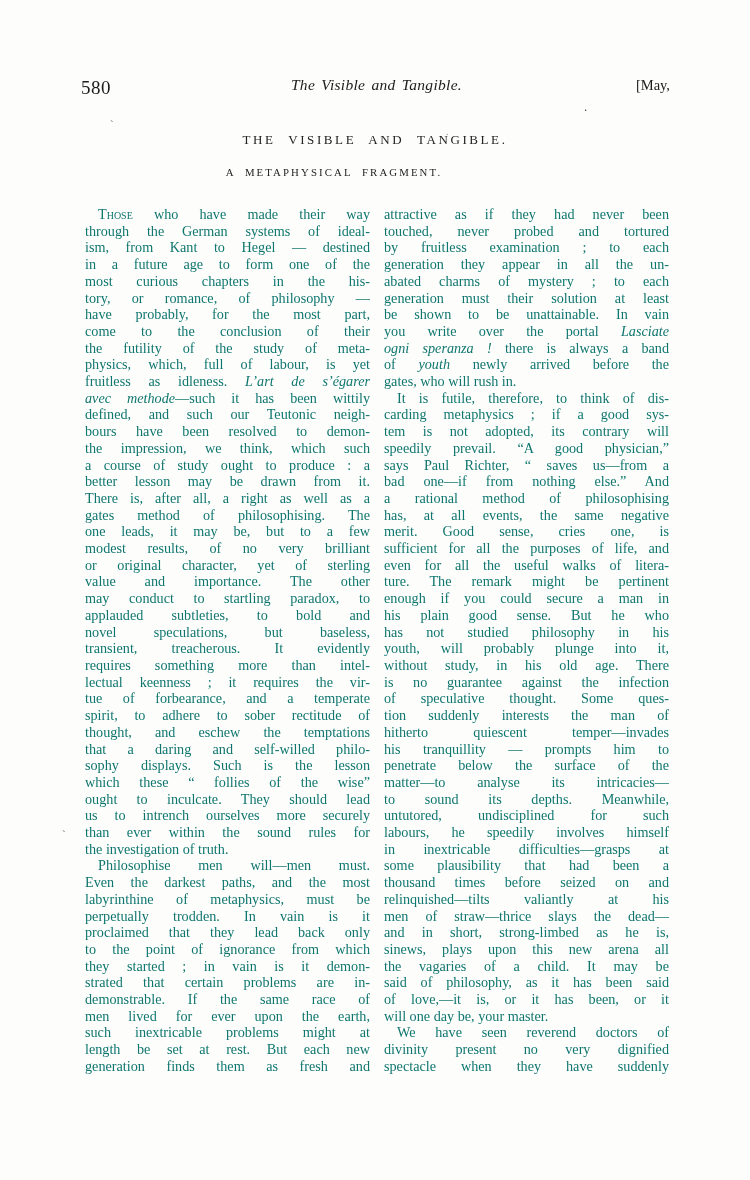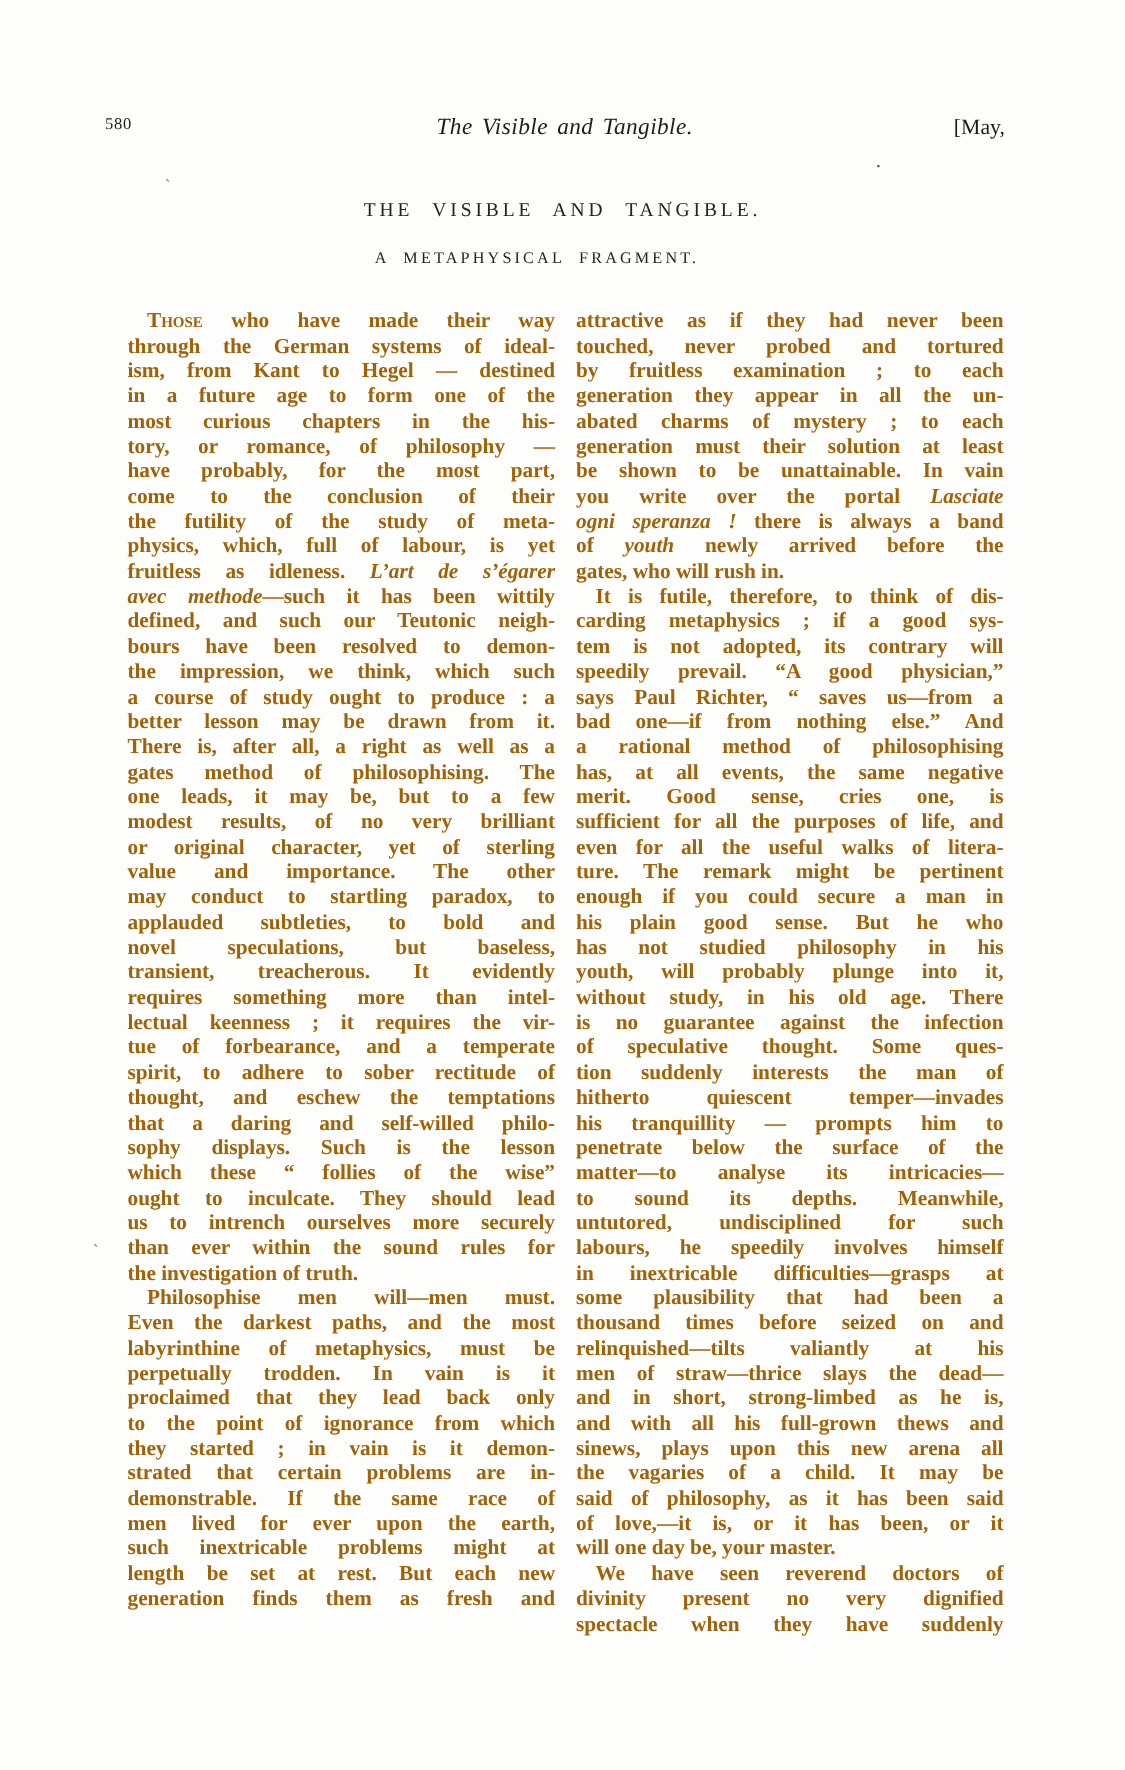--- a/index.html
+++ b/index.html
@@ -6,33 +6,33 @@
   body{
     width:750px;height:1180px;position:relative;
     background:#ffffff;
     font-family:"Liberation Serif", serif;
     color:#1d1c1a;
     -webkit-font-smoothing:antialiased;
   }
   .page{position:absolute;inset:0;background:#fdfdfc;overflow:hidden;}
 
   
-  .page-number{position:absolute;left:70px;top:77px;font-size:11px;letter-spacing:.5px;}
+  .page-number{position:absolute;left:81px;top:77px;font-size:19px;letter-spacing:.5px;}
   .running-title{position:absolute;left:85px;width:583px;top:76px;text-align:center;
     font-style:italic;font-size:15.5px;letter-spacing:.3px;word-spacing:2px;}
   .issue-label{position:absolute;right:80px;top:77px;font-size:14.5px;text-align:center;}
 
   
   .article-title{position:absolute;left:0;width:750px;top:132px;text-align:center;
     font-size:13px;letter-spacing:2.6px;word-spacing:7px;color:#232220;}
   .article-subtitle{position:absolute;left:0;width:668px;top:166px;text-align:center;
-    font-size:10.8px;letter-spacing:2.1px;word-spacing:5px;color:#242320;padding-left:24px;}
+    font-size:10.8px;letter-spacing:2.1px;word-spacing:5px;color:#242320;}
 
   
-  .col{position:absolute;top:206px;width:285px;font-size:14.2px;line-height:16.7px;color:#a16207;font-weight:bold;}
+  .col{position:absolute;top:206px;width:285px;font-size:14.2px;line-height:16.7px;color:#0f766e;}
   .col-left{left:85px;}
   .col-right{left:384px;}
   .para{margin:0;}
   .line{text-align:justify;text-align-last:justify;}
   .line.last{text-align-last:auto;}
   .line.indent{text-indent:13px;}
   .sc{font-variant:small-caps;}
   i{font-style:italic;}
 
   
@@ -153,21 +153,20 @@
         <div class="line">matter—to analyse its intricacies—</div>
         <div class="line">to sound its depths.  Meanwhile,</div>
         <div class="line">untutored, undisciplined for such</div>
         <div class="line">labours, he speedily involves himself</div>
         <div class="line">in inextricable difficulties—grasps at</div>
         <div class="line">some plausibility that had been a</div>
         <div class="line">thousand times before seized on and</div>
         <div class="line">relinquished—tilts valiantly at his</div>
         <div class="line">men of straw—thrice slays the dead—</div>
         <div class="line">and in short, strong-limbed as he is,</div>
-        <div class="line">and with all his full-grown thews and</div>
         <div class="line">sinews, plays upon this new arena all</div>
         <div class="line">the vagaries of a child.  It may be</div>
         <div class="line">said of philosophy, as it has been said</div>
         <div class="line">of love,—it is, or it has been, or it</div>
         <div class="line last">will one day be, your master.</div>
       </div>
       <div class="para">
         <div class="line indent">We have seen reverend doctors of</div>
         <div class="line">divinity present no very dignified</div>
         <div class="line">spectacle when they have suddenly</div>

